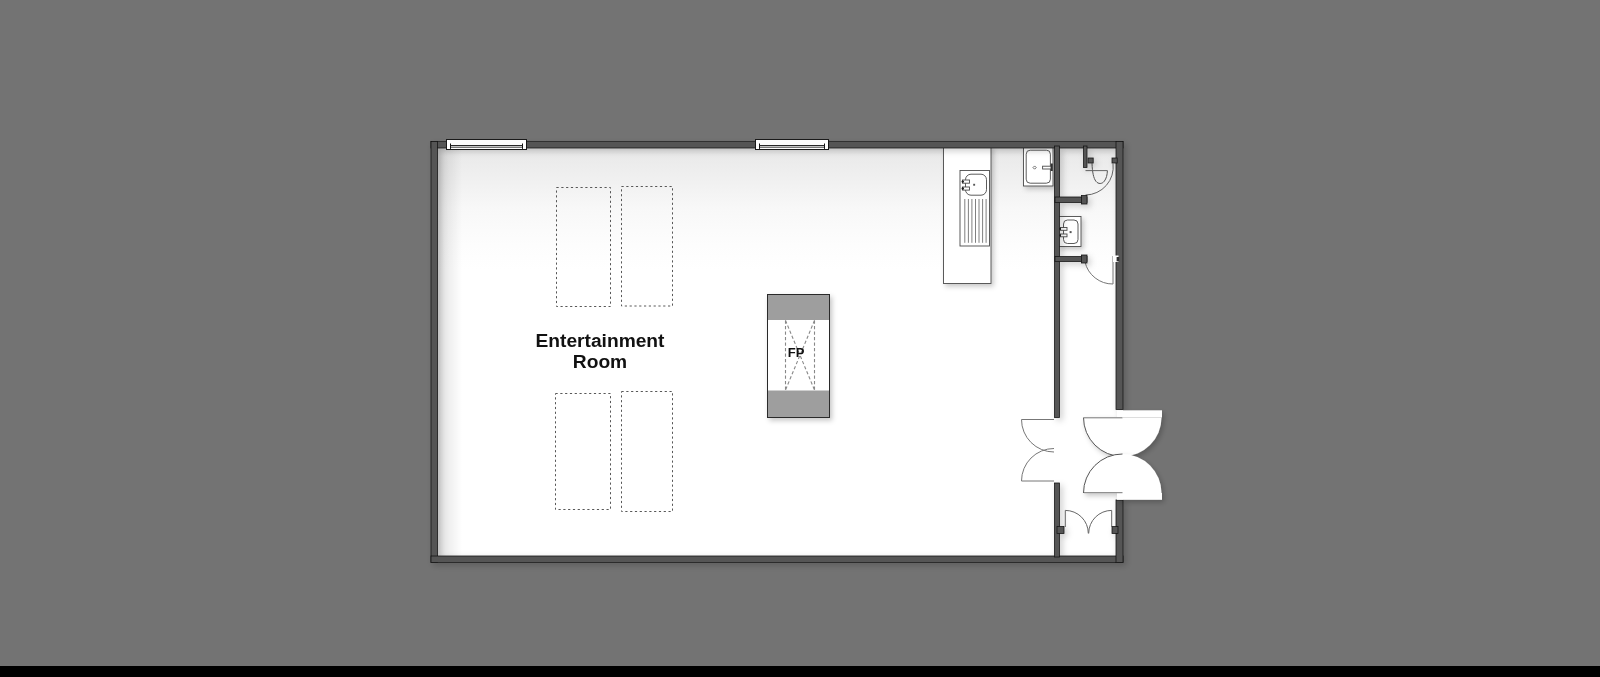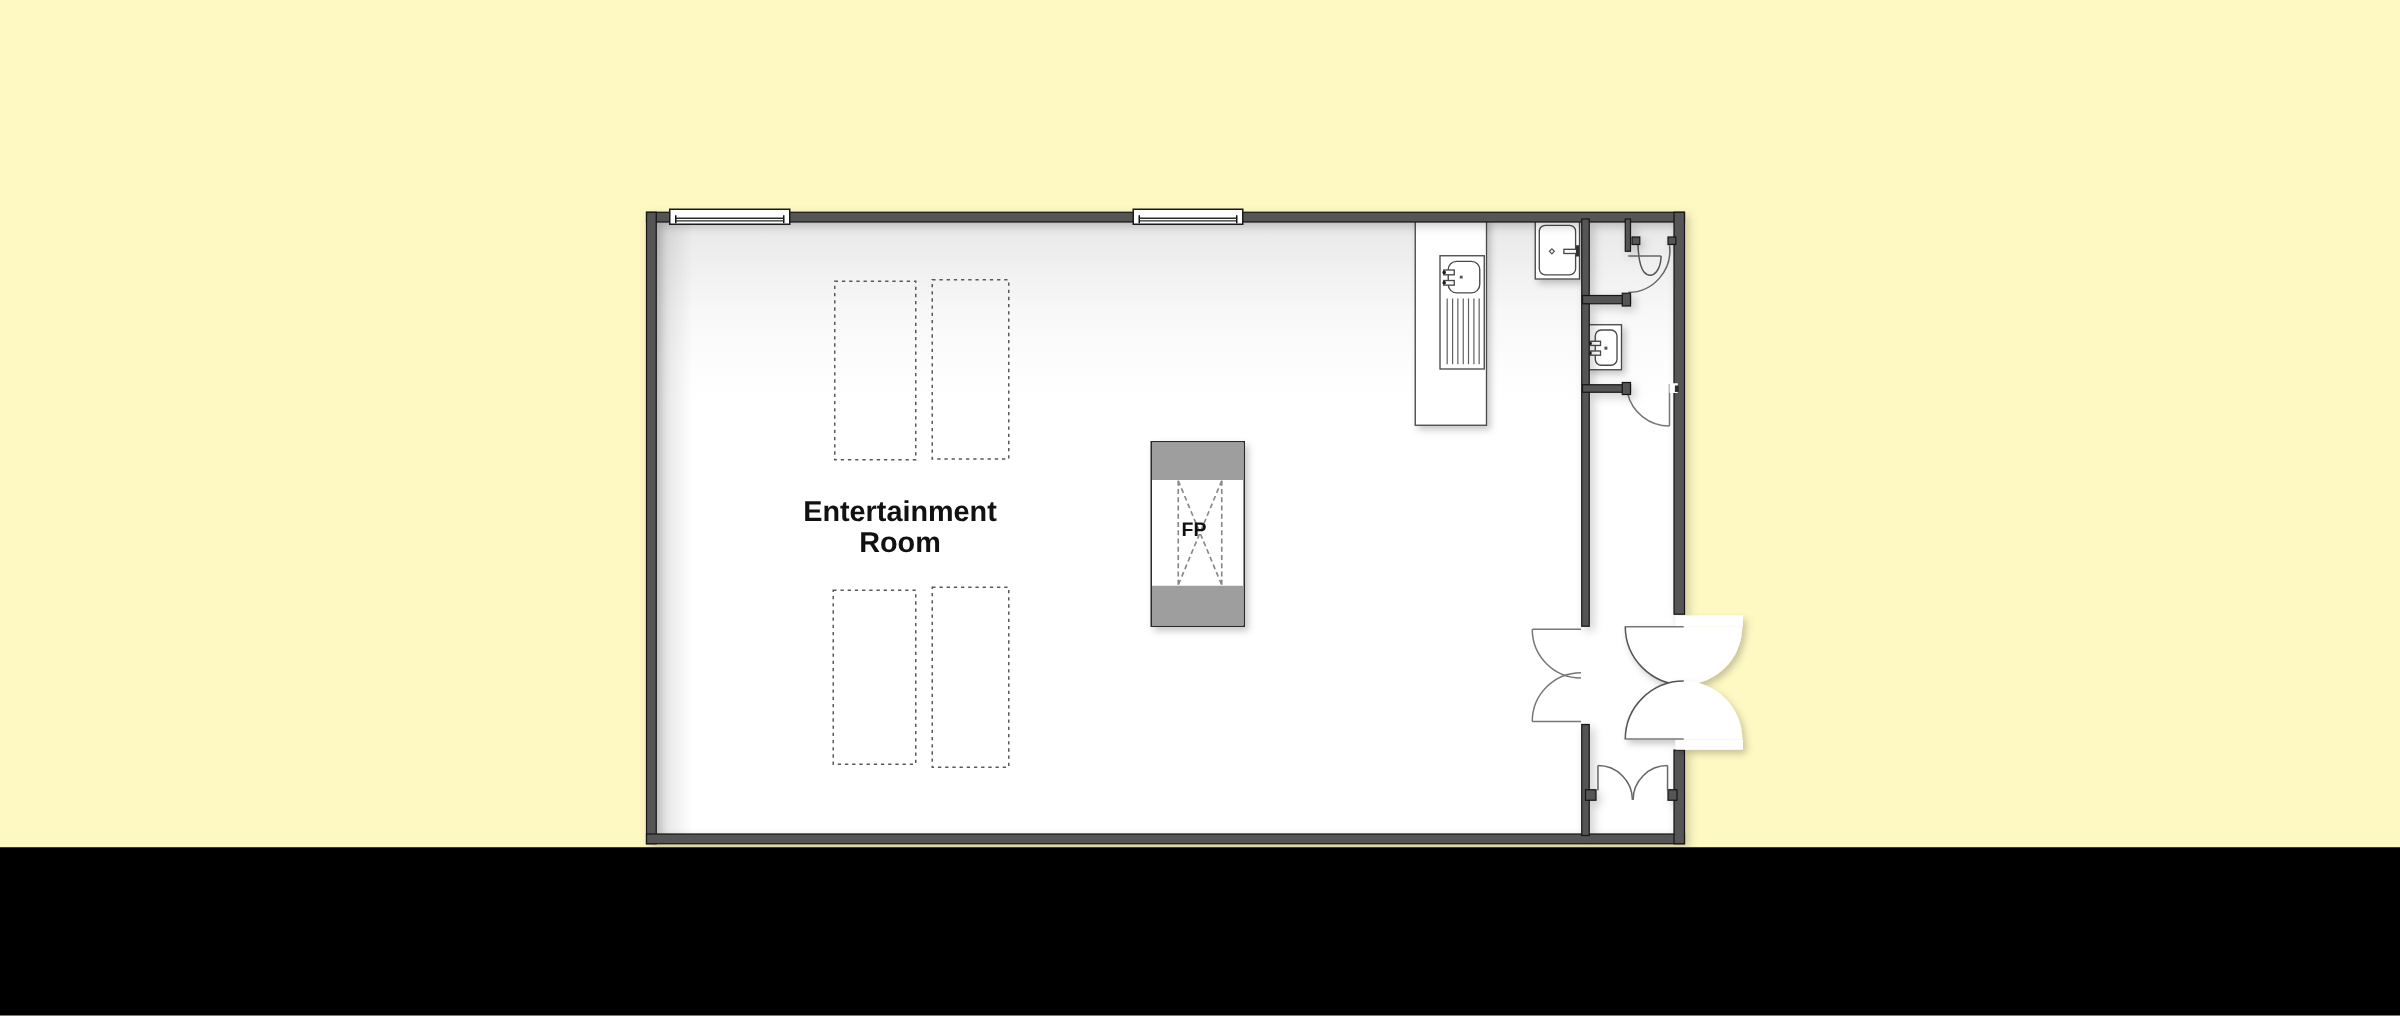--- a/index.html
+++ b/index.html
@@ -1,16 +1,16 @@
 <!DOCTYPE html>
 <html><head>
 <meta charset="utf-8">
 <style>
   html,body{margin:0;padding:0;background:#000;}
-  .wrap{width:1600px;height:565px;position:relative;background:#fef9c3;overflow:hidden;}
+  .wrap{width:1600px;height:666px;position:relative;background:#737373;overflow:hidden;}
   svg{display:block;}
   text{font-family:"Liberation Sans", sans-serif;}
 </style>
 </head>
 <body>
 <div class="wrap">
 <svg width="1600" height="677" viewBox="0 0 1600 677" xmlns="http://www.w3.org/2000/svg">
 <defs>
   <linearGradient id="floorGrad" x1="0" y1="148" x2="0" y2="270" gradientUnits="userSpaceOnUse">
     <stop offset="0" stop-color="#e8e8e8"></stop>

